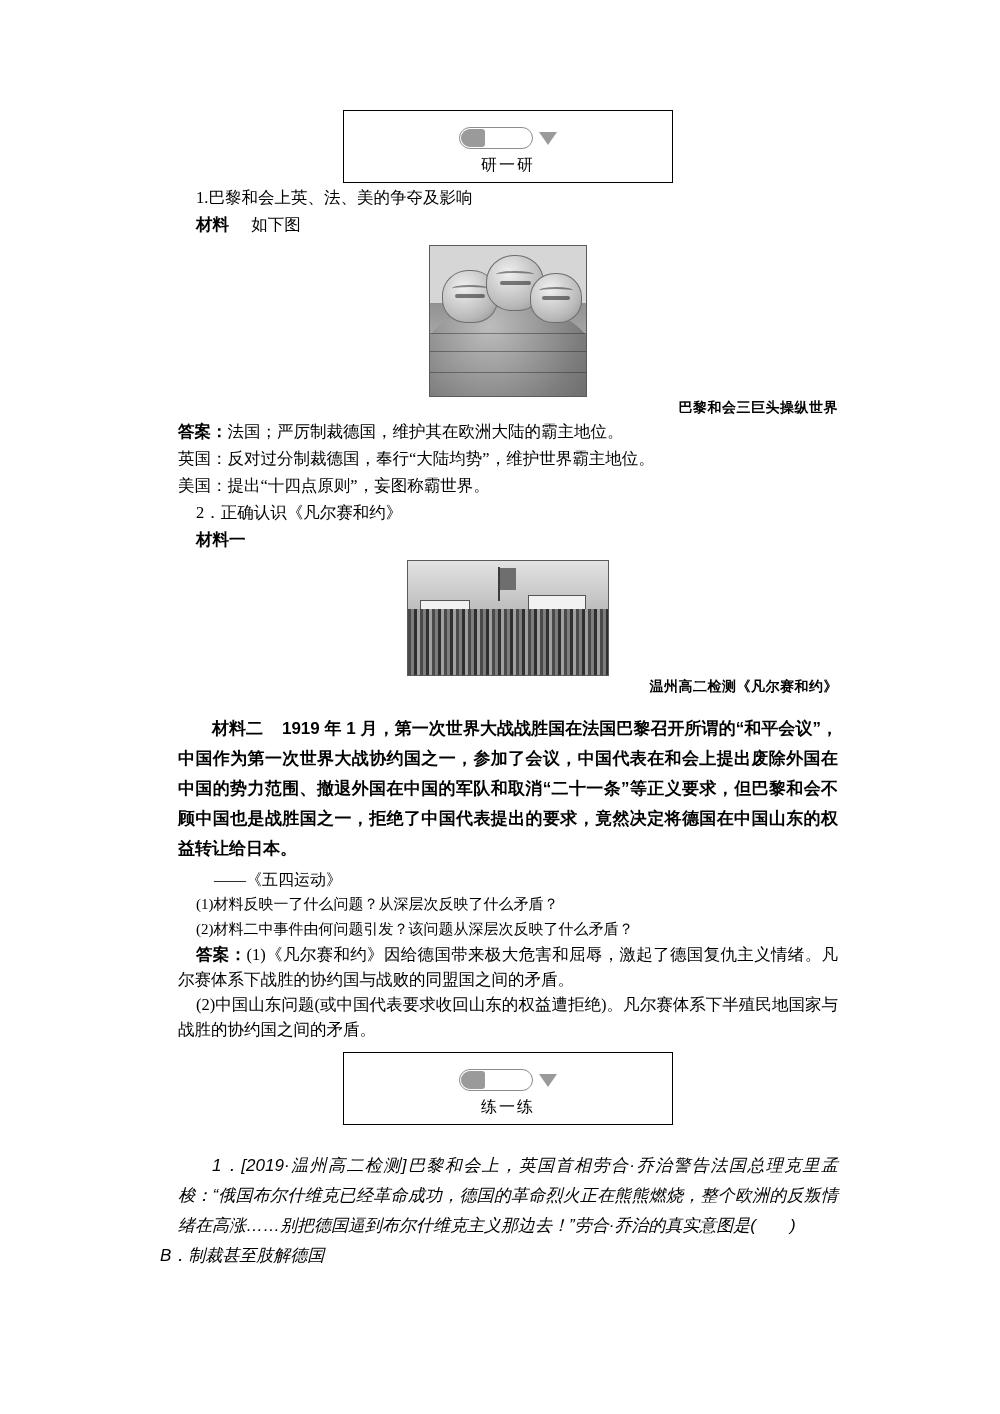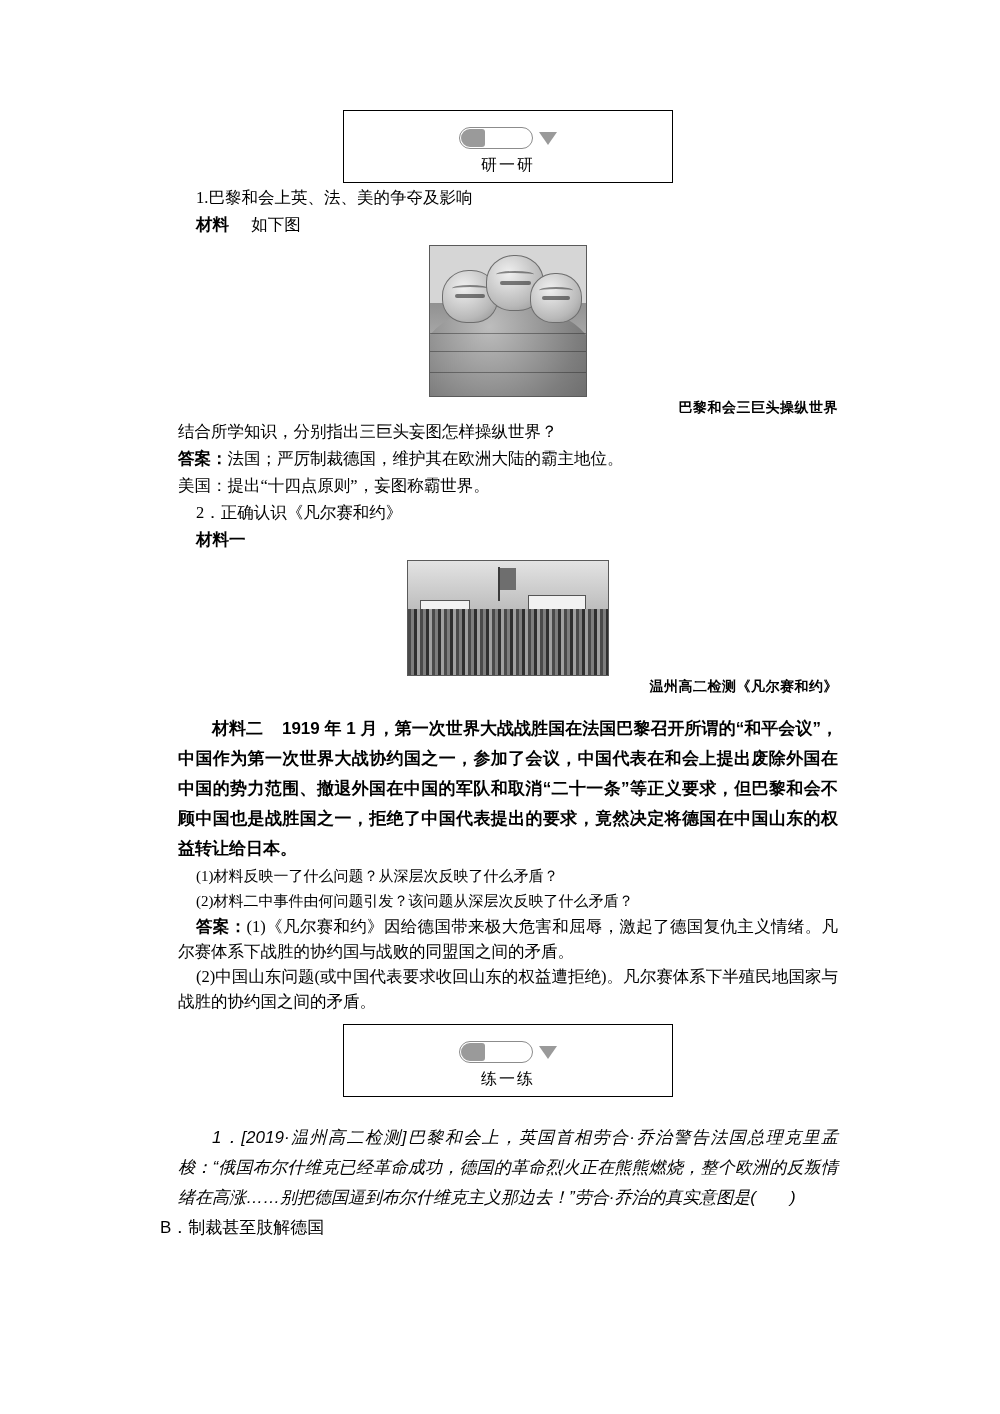--- a/index.html
+++ b/index.html
@@ -242,25 +242,25 @@
         <div class="lat" style="top:58%;"></div>
         <div class="lat" style="top:70%;"></div>
         <div class="lat" style="top:84%;"></div>
         <div class="head" style="left:8%; top:16%; width:34%; height:34%;"></div>
         <div class="head" style="left:36%; top:6%; width:36%; height:36%;"></div>
         <div class="head" style="left:64%; top:18%; width:32%; height:32%;"></div>
       </div>
       <div class="figcap">巴黎和会三巨头操纵世界</div>
     </div>
 
-    <div class="line">结合所学知识，分别指出三巨头妄图怎样操纵世界？</div>
 
     <div class="line">
       <span class="b">答案：</span><span>法国；严厉制裁德国，维护其在欧洲大陆的霸主地位。</span>
     </div>
+    <div class="line">英国：反对过分制裁德国，奉行“大陆均势”，维护世界霸主地位。</div>
     <div class="line">美国：提出“十四点原则”，妄图称霸世界。</div>
 
     <div class="line indent1">2．正确认识《凡尔赛和约》</div>
     <div class="line indent1 b">材料一</div>
 
     <div class="fig">
       <div class="img2">
         <div class="bldg"></div>
         <div class="pole"></div>
         <div class="flag"></div>
@@ -269,20 +269,21 @@
         <div class="crowd"></div>
       </div>
       <div class="figcap">温州高二检测《凡尔赛和约》</div>
     </div>
 
     <div class="para-big">
       <span class="b" style="margin-left:34px;">材料二</span>
       <span style="display:inline-block;width:14px;"></span><span class="b">1919 年 1 月，第一次世界大战战胜国在法国巴黎召开所谓的“和平会议”，中国作为第一次世界大战协约国之一，参加了会议，中国代表在和会上提出废除外国在中国的势力范围、撤退外国在中国的军队和取消“二十一条”等正义要求，但巴黎和会不顾中国也是战胜国之一，拒绝了中国代表提出的要求，竟然决定将德国在中国山东的权益转让给日本。</span>
     </div>
 
+    <div class="src-line">——《五四运动》</div>
 
     <div class="q-line">(1)材料反映一了什么问题？从深层次反映了什么矛盾？</div>
     <div class="q-line">(2)材料二中事件由何问题引发？该问题从深层次反映了什么矛盾？</div>
 
     <div class="ans-para first">
       <span class="b">答案：</span><span>(1)《凡尔赛和约》因给德国带来极大危害和屈辱，激起了德国复仇主义情绪。凡尔赛体系下战胜的协约国与战败的同盟国之间的矛盾。</span>
     </div>
     <div class="ans-para first">(2)中国山东问题(或中国代表要求收回山东的权益遭拒绝)。凡尔赛体系下半殖民地国家与战胜的协约国之间的矛盾。</div>
 
     <div class="section-box" style="margin-top:10px;">
@@ -290,16 +291,16 @@
         <span class="pill"></span>
         <span class="tri"></span>
       </div>
       <div class="section-label">练一练</div>
     </div>
 
     <div class="spacer-lg"></div>
 
     <div class="blockA" style="text-indent:34px;">1．[2019·温州高二检测]巴黎和会上，英国首相劳合·乔治警告法国总理克里孟梭：“俄国布尔什维克已经革命成功，德国的革命烈火正在熊熊燃烧，整个欧洲的反叛情绪在高涨……别把德国逼到布尔什维克主义那边去！”劳合·乔治的真实意图是(　　)</div>
 
-    <div class="opt" style="margin-left:-18px;">B．制裁甚至肢解德国</div>
+    <div class="opt" style="margin-left:-18px;font-style:italic;">B．制裁甚至肢解德国</div>
 
   </div>
 </div>
 
 </body></html>

